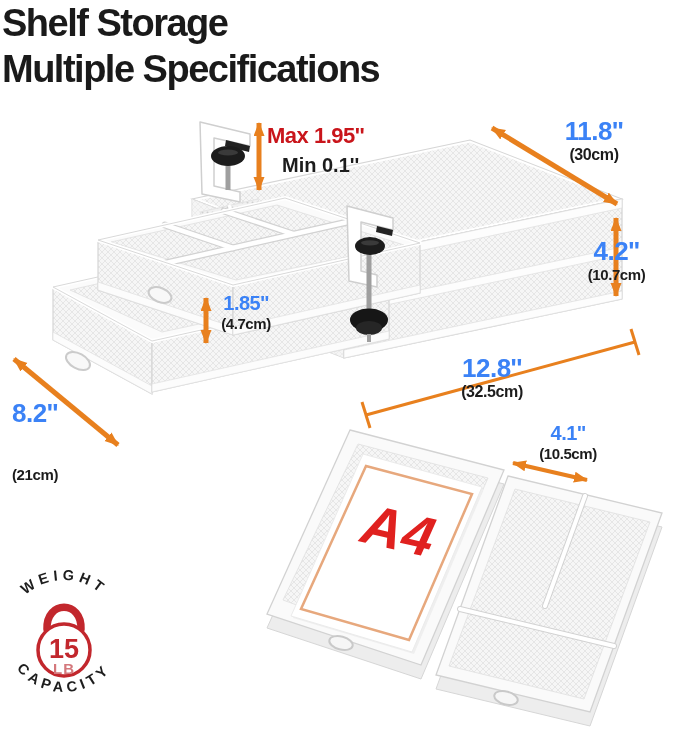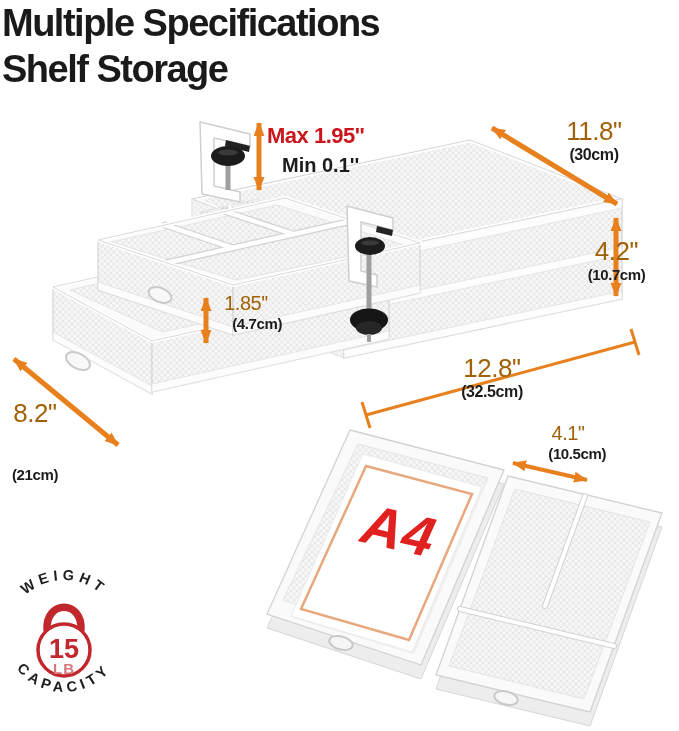--- a/index.html
+++ b/index.html
@@ -6,24 +6,24 @@
   .stage{
     position:relative;width:679px;height:731px;background:#ffffff;overflow:hidden;
     font-family:"Liberation Sans",sans-serif;
   }
   .art{position:absolute;left:0;top:0;width:679px;height:731px;}
   .title{
     position:absolute;left:2px;top:0px;color:#1a1a1a;font-weight:700;
     font-size:38px;line-height:46px;letter-spacing:-1.5px;white-space:nowrap;
   }
   .dim{position:absolute;text-align:center;line-height:1.04;}
-  .dim .in{font-weight:400;color:#a16207;letter-spacing:-0.5px;font-size:26px;white-space:nowrap;}
+  .dim .in{font-weight:700;color:#3b82f6;letter-spacing:-0.5px;font-size:26px;white-space:nowrap;}
   .dim .cm{font-weight:700;color:#1c1c1c;font-size:16px;margin-top:2px;letter-spacing:-0.4px;white-space:nowrap;}
   .dim.small .in{font-size:20px;}
-  .dim.small .cm{font-size:15px;text-align:right;}
+  .dim.small .cm{font-size:15px;}
   #lbl-118{left:546px;top:118px;width:96px;}
   #lbl-42{left:582px;top:238px;width:69px;}
   #lbl-42 .cm{font-size:15px;}
   #lbl-185{left:210px;top:293px;width:72px;}
   #lbl-128{left:448px;top:355px;width:88px;}
   #lbl-82{left:2px;top:400px;width:66px;}
   #lbl-82 .cm{font-size:15px;margin-top:40px;}
   #lbl-41{left:530px;top:423px;width:76px;}
   #lbl-maxmin{position:absolute;left:267px;top:124px;line-height:1.05;}
   #lbl-maxmin .max{font-weight:700;color:#c9151b;font-size:22px;white-space:nowrap;letter-spacing:-0.5px;}
@@ -179,22 +179,22 @@
       <g>
         <path d="M 47 629 C 46 600 82 600 81 629" fill="none" stroke="#c2272d" stroke-width="7.5" stroke-linecap="round"></path>
         <circle cx="64" cy="650" r="26" fill="#ffffff" stroke="#c2272d" stroke-width="3.5"></circle>
       </g>
       <text x="64" y="658" text-anchor="middle" font-size="27" font-weight="700" fill="#c2272d">15</text>
       <text x="64" y="674" text-anchor="middle" font-size="15" font-weight="700" fill="#d4787c" letter-spacing="1">LB</text>
     </g>
   </svg>
 
   <div class="title">
+    <div>Shelf Storage</div>
     <div>Multiple Specifications</div>
-    <div>Shelf Storage</div>
   </div>
 
   <div id="lbl-maxmin">
     <div class="max">Max 1.95''</div>
     <div class="min">Min 0.1''</div>
   </div>
 
   <div class="dim" id="lbl-118">
     <div class="in">11.8''</div>
     <div class="cm">(30cm)</div>

